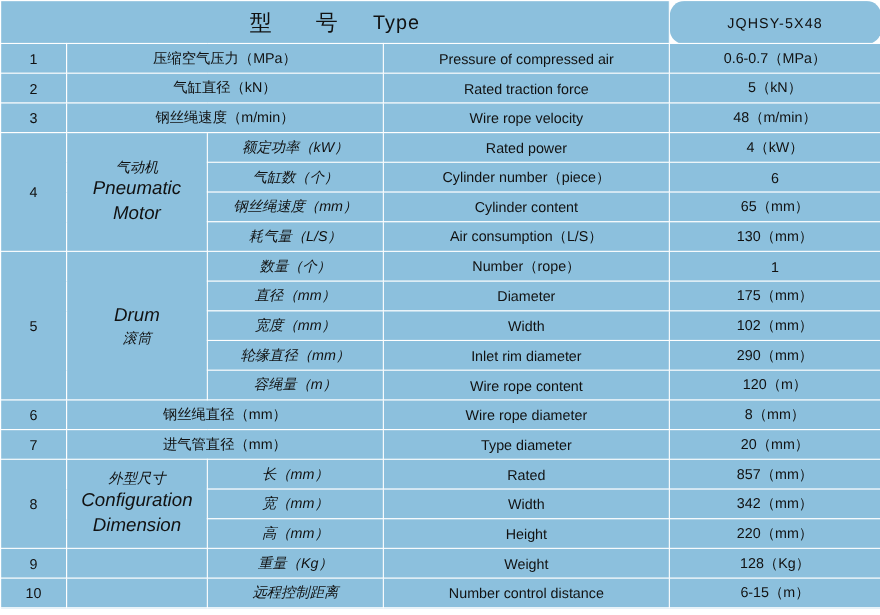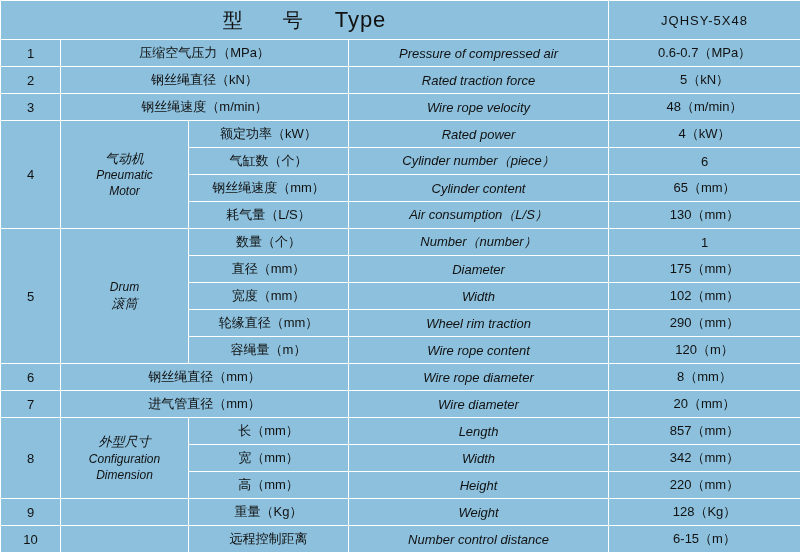--- a/index.html
+++ b/index.html
@@ -32,54 +32,55 @@
     background: #d6e8f2;
   }
   .hdr td {
     background: #8cc0dd;
     font-size: 19px;
     height: 38px;
     letter-spacing: 1px;
   }
   .hdr .hdr-model {
     font-size: 19px;
+    border-radius: 13px;
   }
   .c-no { width: 60px; }
   .c-cn { width: 128px; }
   .c-sub { width: 160px; }
   .c-en { width: 260px; }
   .c-val { width: 192px; }
 
   td.rowno { font-size: 14px; }
   td.cn { font-size: 14px; margin-top: 36px; }
-  td.sub { font-size: 14px; }
-  td.en { font-size: 13.5px; font-style: italic; }
+  td.sub { font-size: 14px; font-style: italic; }
+  td.en { font-size: 13.5px; }
   td.val { font-size: 14px; }
 
   .grp {
     line-height: 1.35;
     font-size: 14px;
     font-style: italic;
   }
-  .grp .en-small { font-size: 12px; }
+  .grp .en-small { font-size: 17px; }
 
   tr.r { height: 27px; }
 
   .hdr-inner {
     display: flex;
     align-items: center;
     justify-content: center;
     gap: 22px;
   }
   .hdr-cn {
     letter-spacing: 10px;
     font-size: 20px;
   }
   .hdr-en {
-    font-size: 22px;
+    font-size: 18px;
   }
 </style>
 </head>
 <body>
 
 <table id="spec-table">
   <colgroup>
     <col class="c-no">
       <col class="c-cn">
       <col class="c-sub">
@@ -100,21 +101,21 @@
 
     <tr class="r lite">
       <td class="rowno">1</td>
       <td class="cn" colspan="2">压缩空气压力（MPa）</td>
       <td class="en">Pressure of compressed air</td>
       <td class="val">0.6-0.7（MPa）</td>
     </tr>
 
     <tr class="r">
       <td class="rowno">2</td>
-      <td class="cn" colspan="2">钢丝绳直径（kN）</td>
+      <td class="cn" colspan="2">气缸直径（kN）</td>
       <td class="en">Rated traction force</td>
       <td class="val">5（kN）</td>
     </tr>
 
     <tr class="r lite">
       <td class="rowno">3</td>
       <td class="cn" colspan="2">钢丝绳速度（m/min）</td>
       <td class="en">Wire rope velocity</td>
       <td class="val">48（m/min）</td>
     </tr>
@@ -146,67 +147,67 @@
       <td class="val">130（mm）</td>
     </tr>
 
     <tr class="r">
       <td class="rowno" rowspan="5">5</td>
       <td class="grp" rowspan="5">
         <div class="en-small">Drum</div>
         <div>滚筒</div>
       </td>
       <td class="sub lite">数量（个）</td>
-      <td class="en lite">Number（number）</td>
+      <td class="en lite">Number（rope）</td>
       <td class="val lite">1</td>
     </tr>
     <tr class="r">
       <td class="sub">直径（mm）</td>
       <td class="en">Diameter</td>
       <td class="val">175（mm）</td>
     </tr>
     <tr class="r">
       <td class="sub lite">宽度（mm）</td>
       <td class="en lite">Width</td>
       <td class="val lite">102（mm）</td>
     </tr>
     <tr class="r">
       <td class="sub">轮缘直径（mm）</td>
-      <td class="en">Wheel rim traction</td>
+      <td class="en">Inlet rim diameter</td>
       <td class="val">290（mm）</td>
     </tr>
     <tr class="r">
       <td class="sub lite">容绳量（m）</td>
       <td class="en lite">Wire rope content</td>
       <td class="val lite">120（m）</td>
     </tr>
 
     <tr class="r lite">
       <td class="rowno">6</td>
       <td class="cn" colspan="2">钢丝绳直径（mm）</td>
       <td class="en">Wire rope diameter</td>
       <td class="val">8（mm）</td>
     </tr>
 
     <tr class="r">
       <td class="rowno">7</td>
       <td class="cn" colspan="2">进气管直径（mm）</td>
-      <td class="en">Wire diameter</td>
+      <td class="en">Type diameter</td>
       <td class="val">20（mm）</td>
     </tr>
 
     <tr class="r">
       <td class="rowno" rowspan="3">8</td>
       <td class="grp" rowspan="3">
         <div>外型尺寸</div>
         <div class="en-small">Configuration</div>
         <div class="en-small">Dimension</div>
       </td>
       <td class="sub lite">长（mm）</td>
-      <td class="en lite">Length</td>
+      <td class="en lite">Rated</td>
       <td class="val lite">857（mm）</td>
     </tr>
     <tr class="r">
       <td class="sub">宽（mm）</td>
       <td class="en">Width</td>
       <td class="val">342（mm）</td>
     </tr>
     <tr class="r">
       <td class="sub lite">高（mm）</td>
       <td class="en lite">Height</td>

